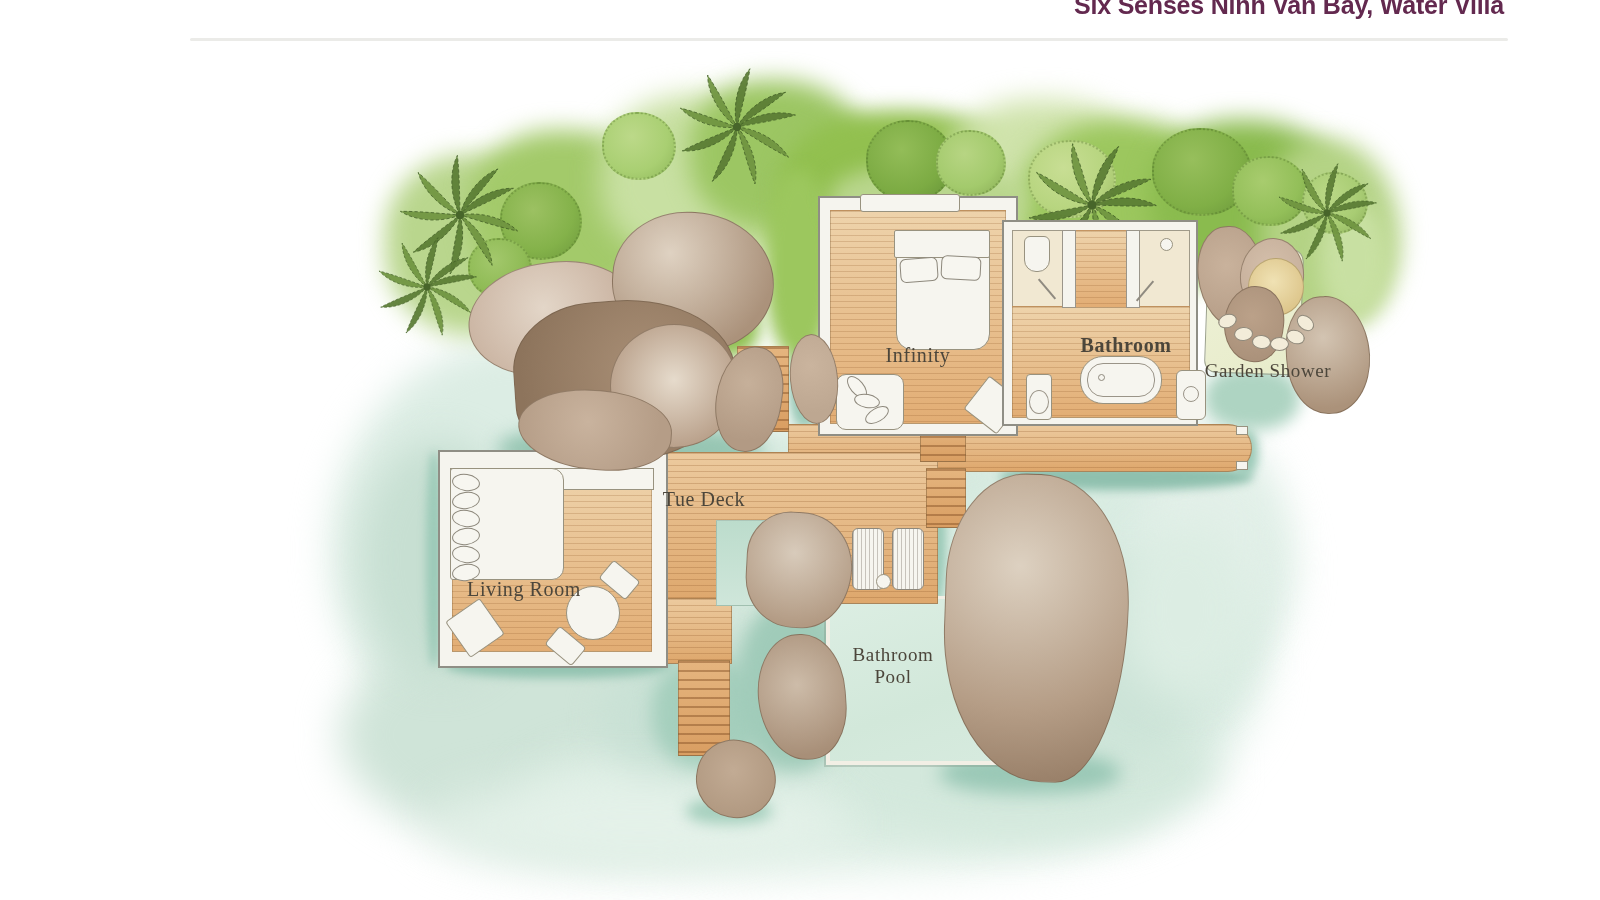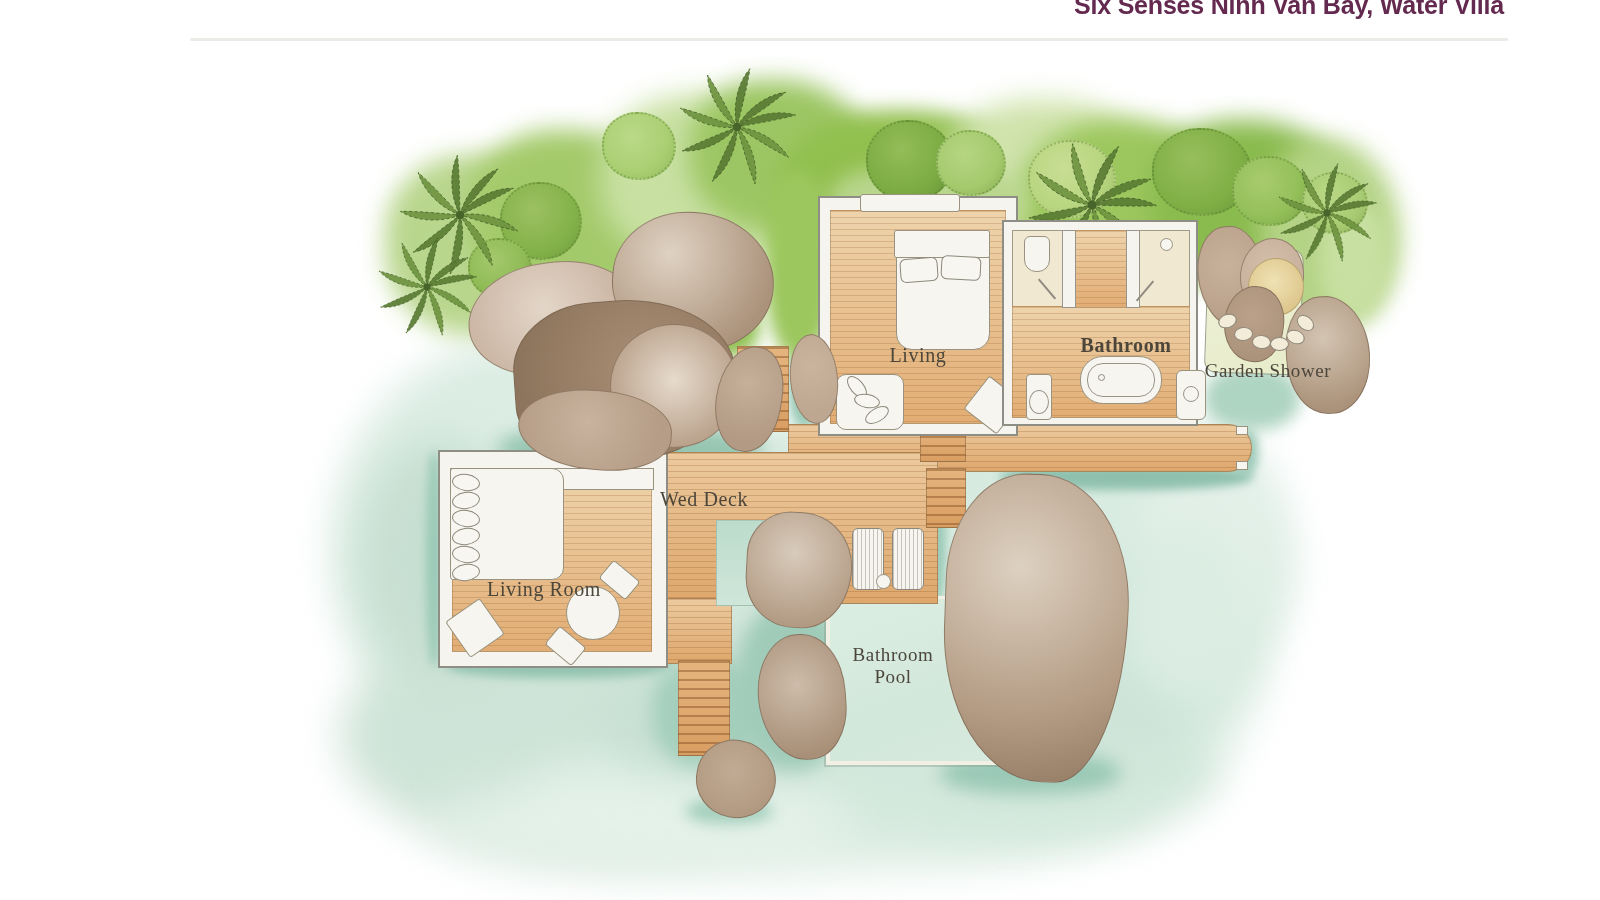--- a/index.html
+++ b/index.html
@@ -222,20 +222,20 @@
   <div class="rock" style="left:746px;top:512px;width:104px;height:114px;transform:rotate(3deg);border-radius:46% 54% 50% 50%/42% 52% 58% 48%;background:radial-gradient(circle at 45% 35%,#d8cbbb,#b29a83 78%);"></div>
   <div class="rock" style="left:758px;top:634px;width:86px;height:124px;transform:rotate(-4deg);border-radius:50% 50% 45% 55%;background:radial-gradient(circle at 45% 40%,#cdbca9,#a88f78 80%);"></div>
   <div class="rock" style="left:944px;top:474px;width:182px;height:306px;transform:rotate(2deg);border-radius:46% 54% 40% 60%/38% 46% 62% 54%;background:radial-gradient(circle at 40% 30%,#ddd1c1,#b59d86 60%,#9a816a 90%);"></div>
   <div class="rock" style="left:696px;top:740px;width:78px;height:76px;transform:rotate(10deg);border-radius:48% 52% 50% 50%;background:radial-gradient(circle at 45% 40%,#c2ab94,#b09880 78%);"></div>
   <div class="rock" style="left:1198px;top:226px;width:64px;height:100px;transform:rotate(-6deg);border-radius:50% 50% 42% 58%;background:radial-gradient(circle at 45% 38%,#c9b29c,#b79f89 78%);"></div>
   <div class="rock" style="left:1240px;top:238px;width:62px;height:74px;transform:rotate(6deg);border-radius:50%;background:radial-gradient(circle at 45% 38%,#d4bfab,#c5ae99 78%);"></div>
   <div class="rock" style="left:1248px;top:258px;width:54px;height:56px;border-radius:50%;border-color:rgba(160,140,90,.6);background:radial-gradient(circle at 45% 40%,#f0e2b4,#dcc489 78%);"></div>
   <div class="rock" style="left:1224px;top:286px;width:58px;height:74px;transform:rotate(8deg);border-radius:50% 50% 46% 54%;background:radial-gradient(circle at 45% 40%,#bba189,#ab927b 78%);"></div>
   <div class="rock" style="left:1286px;top:296px;width:82px;height:116px;transform:rotate(-3deg);border-radius:46% 54% 50% 50%;background:radial-gradient(circle at 45% 35%,#d3c4b2,#ab927a 80%);"></div>
 
-  <div class="rlabel" style="left:858px;top:344px;width:120px;">Living</div>
+  <div class="rlabel" style="left:858px;top:344px;width:120px;">Infinity</div>
   <div class="rlabel" style="left:1060px;top:334px;width:132px;font-weight:bold;">Bathroom</div>
   <div class="rlabel" style="left:1196px;top:360px;width:144px;font-size:19px;">Garden Shower</div>
-  <div class="rlabel" style="left:648px;top:488px;width:112px;">Wed Deck</div>
-  <div class="rlabel" style="left:486px;top:578px;width:116px;">Living Room</div>
+  <div class="rlabel" style="left:648px;top:488px;width:112px;">Tue Deck</div>
+  <div class="rlabel" style="left:466px;top:578px;width:116px;">Living Room</div>
   <div class="rlabel" style="left:834px;top:644px;width:118px;font-size:19px;">Bathroom Pool</div>
 
 </div>
 
 </body></html>

